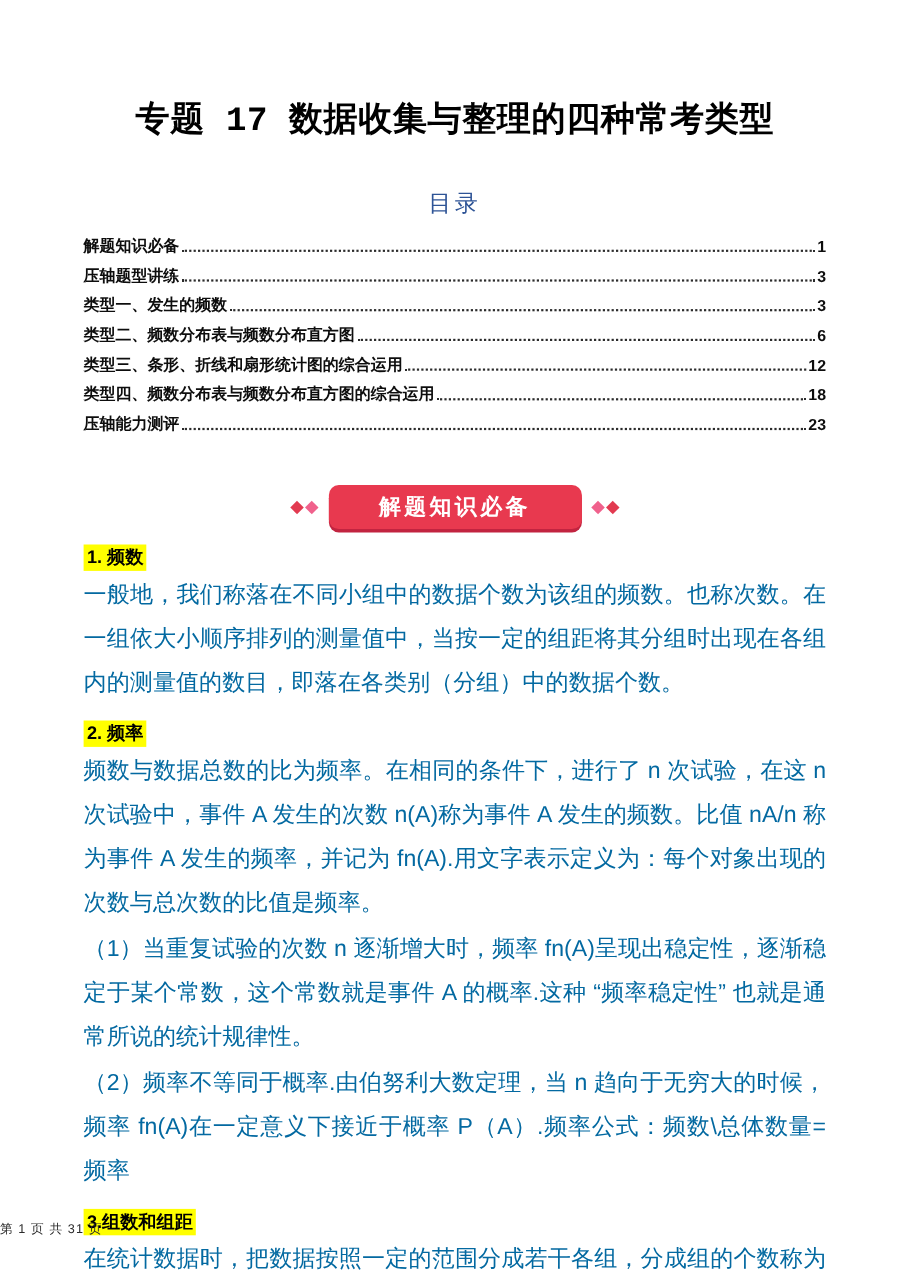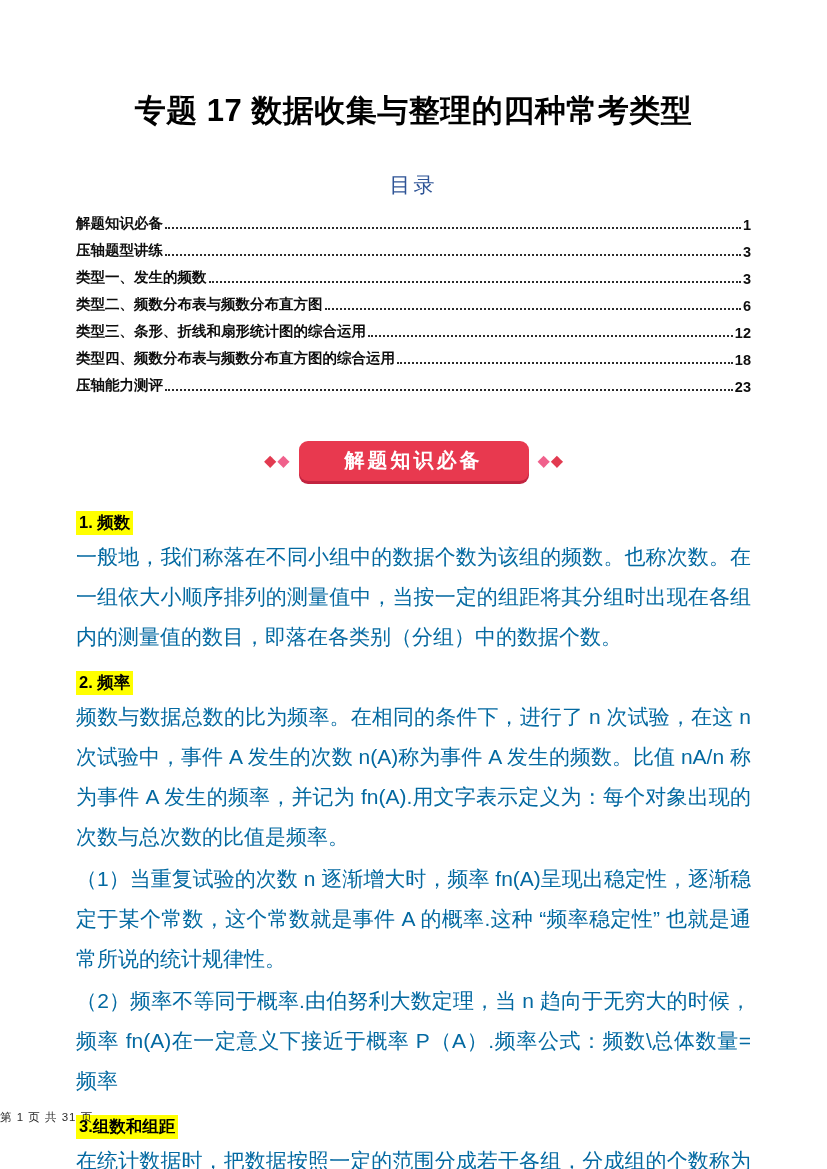--- a/index.html
+++ b/index.html
@@ -13,21 +13,21 @@
     position: relative;
     width: 827px; height: 1169px;
     padding: 92px 76px 0 76px;
     box-sizing: border-box;
     overflow: hidden;
     background: #ffffff;
   }
   .doc-title {
     margin: 0;
     text-align: center;
-    font-family: Liberation Sans, sans-serif;
+    font-family: Liberation Mono, monospace;
     font-size: 31px;
     font-weight: 700;
     color: #000000;
     letter-spacing: 0.5px;
     line-height: 1.25;
   }
   .toc-heading {
     margin-top: 40px;
     text-align: center;
     color: #2e5496;
@@ -73,21 +73,21 @@
     box-shadow: 0 3px 0 #c22440;
   }
   .section-heading {
     display: inline-block;
     background: #ffff00;
     color: #000000;
     font-weight: 700;
     font-size: 16.5px;
     padding: 1px 3px;
   }
-  .sh-1 { margin-top: 30px; }
+  .sh-1 { margin-top: 14px; }
   .sh-2 { margin-top: 14px; }
   .sh-3 { margin-top: 14px; }
   .para {
     margin: 2px 0 0 0;
     font-size: 21px;
     line-height: 40px;
     text-align: justify;
     color: #0369a1;
   }
   .footer {

